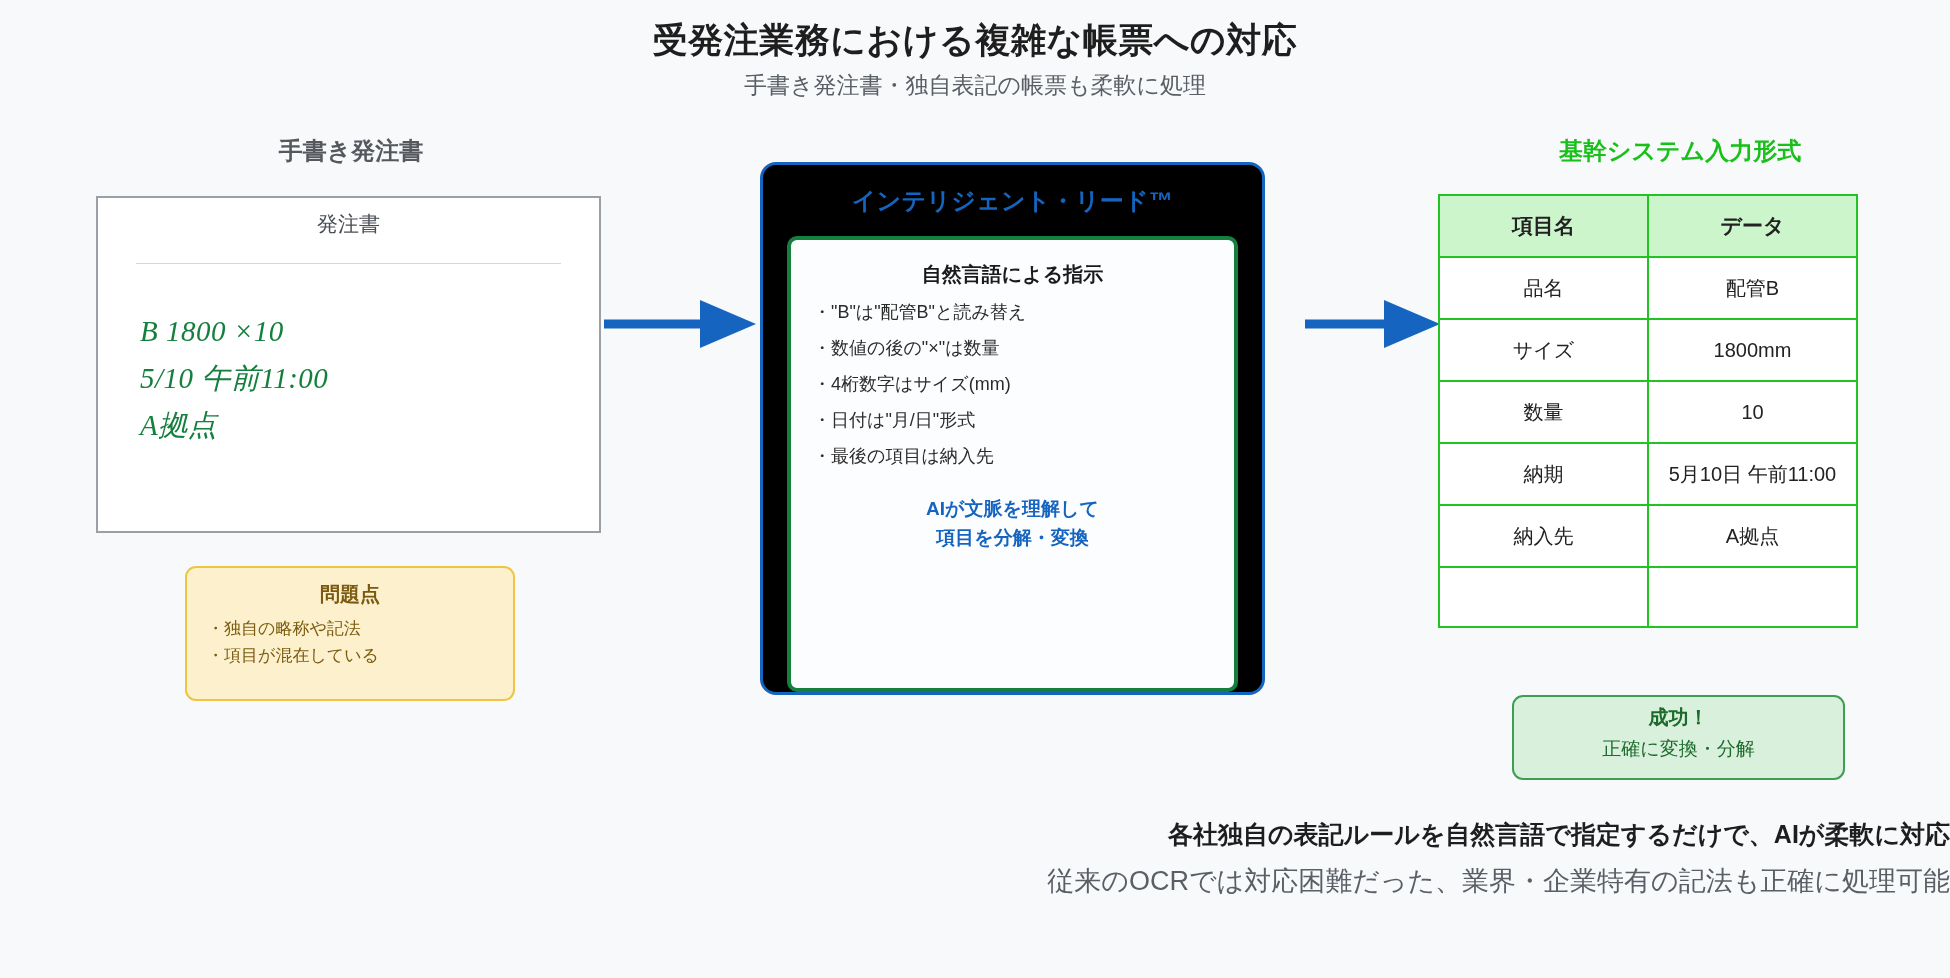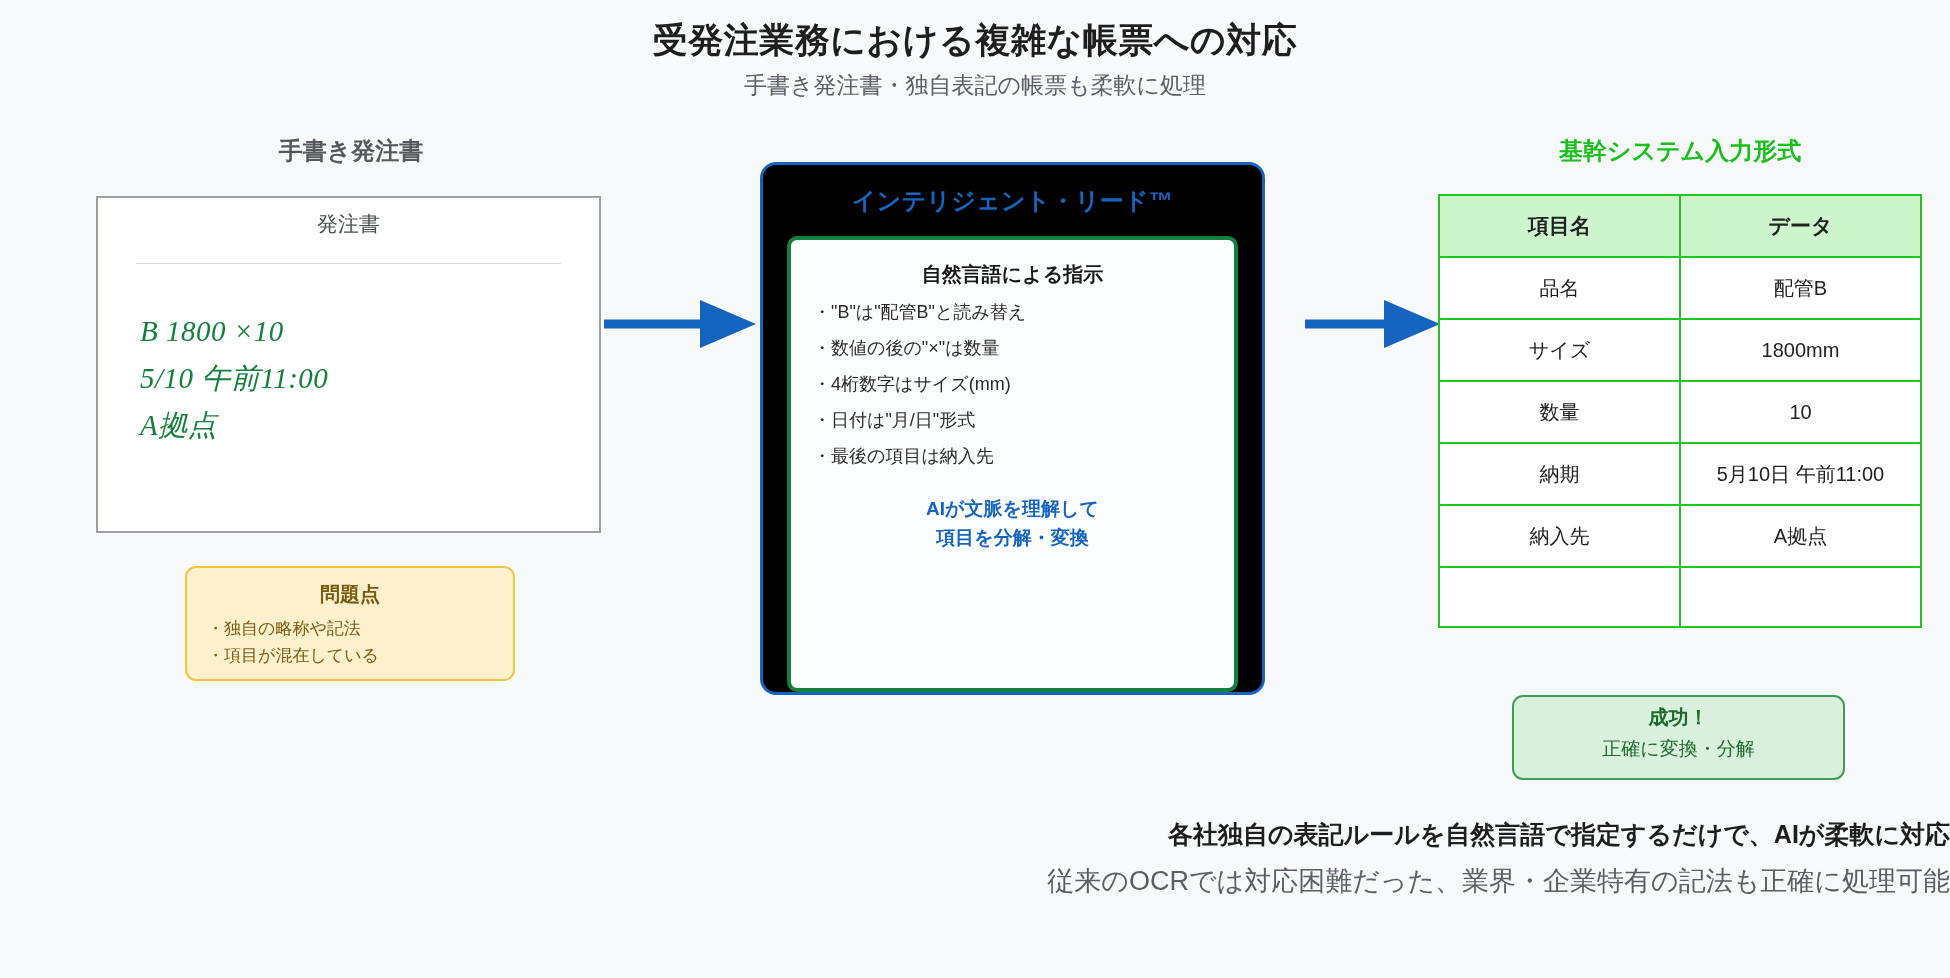--- a/index.html
+++ b/index.html
@@ -99,21 +99,21 @@
     letter-spacing: 0.5px;
   }
   .doc-hand div { white-space: nowrap; }
 
   
   .prob-box {
     position: absolute;
     left: 185px;
     top: 566px;
     width: 330px;
-    height: 115px;
+    height: 135px;
     background: #FCF1CC;
     border: 2px solid #EFC442;
     border-radius: 11px;
     box-sizing: border-box;
     padding: 14px 18px 0 18px;
   }
   .prob-title {
     text-align: center;
     font-size: 20px;
     font-weight: bold;
@@ -190,21 +190,21 @@
     font-weight: bold;
     color: #1565C0;
     line-height: 1.5;
   }
 
   
   .res-table {
     position: absolute;
     left: 1438px;
     top: 194px;
-    width: 484px;
+    width: 420px;
     border-collapse: collapse;
     background: #FFFFFF;
     table-layout: fixed;
   }
   .res-table th, .res-table td {
     border: 2px solid #22C322;
     text-align: center;
     font-size: 20px;
     color: #222;
     height: 62px;

